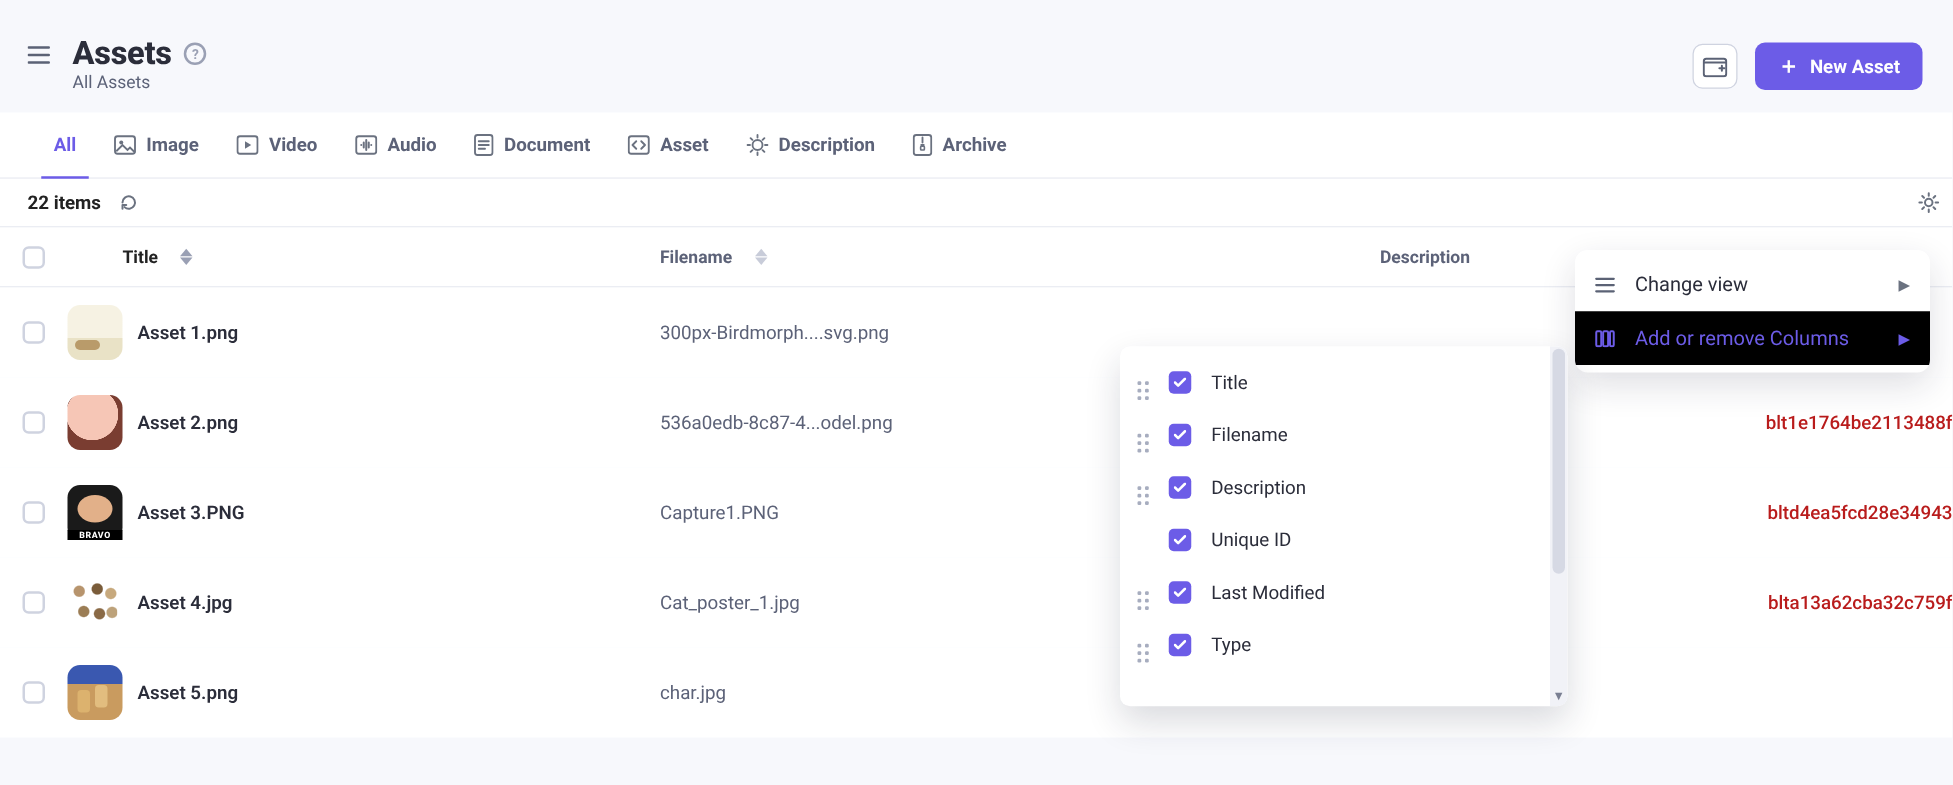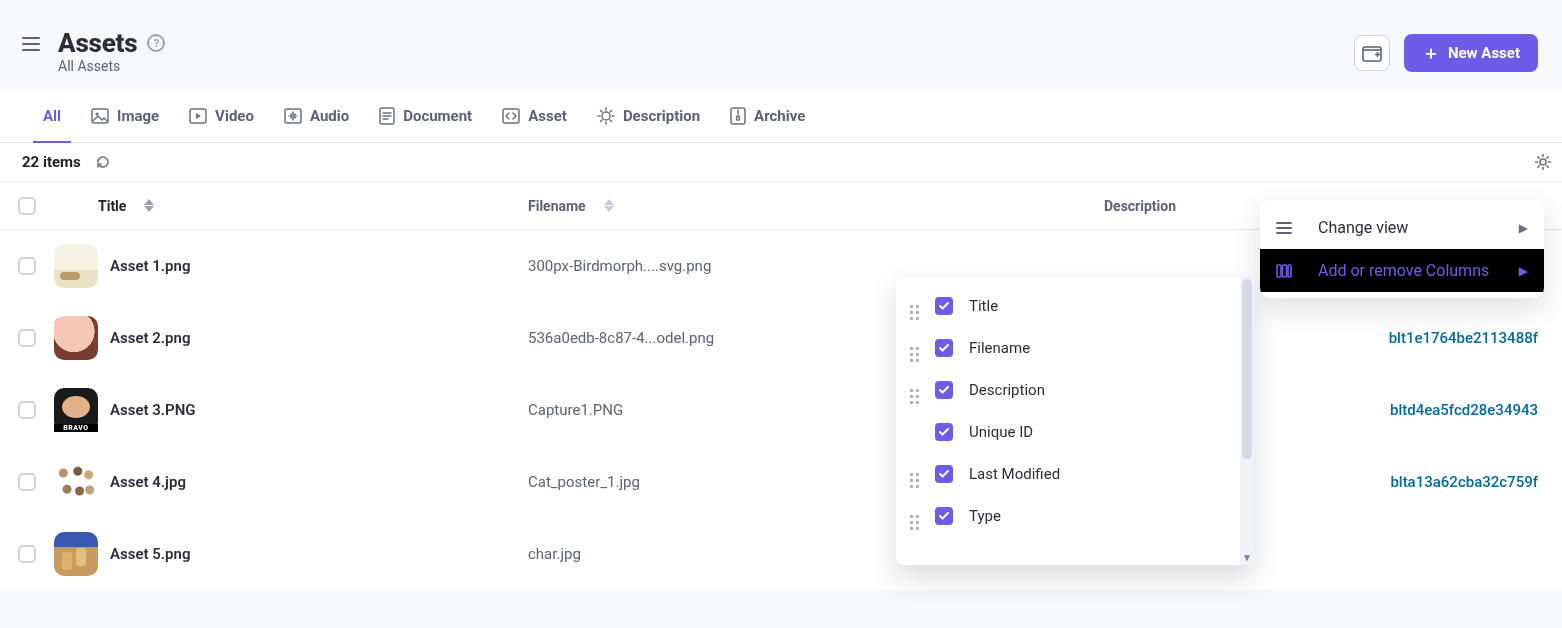--- a/index.html
+++ b/index.html
@@ -56,21 +56,21 @@
   .sort-col.muted .up{border-bottom-color:#c8ccd9;}
   .sort-col.muted .dn{border-top-color:#c8ccd9;}
 
   .rows{}
   .row{display:grid;grid-template-columns:54px 44px 430px 470px 1fr 280px;align-items:center;height:72px;border-bottom:1px solid transparent;background:var(--white);}
   .ck{display:flex;justify-content:center;}
   .ckbox{width:18px;height:18px;border:2px solid #cfd3e0;border-radius:5px;background:#fff;}
   .thumb{width:44px;height:44px;border-radius:10px;background:#ddd;background-size:cover;background-position:center;}
   .cell{color:var(--muted);font-size:15px;}
   .cell.name{color:#2b2d3a;font-weight:600;padding-left:12px;}
-  .cell.right{color:#0369a1;text-align:right;padding-right:24px;font-weight:500;}
+  .cell.right{color:#b91c1c;text-align:right;font-weight:500;}
   .cell.center{color:var(--muted);text-align:center;}
 
   
   .t1{background:linear-gradient(180deg,#f6f2e3 0%, #f6f2e3 60%, #e9e2c6 60%);position:relative;}
   .t1::after{content:"";position:absolute;left:6px;bottom:8px;width:20px;height:8px;border-radius:6px;background:#b99b6a;}
   .t2{background:radial-gradient(circle at 45% 35%,#f6c6b6 0 55%,#7a3d31 56% 100%);} 
   .t3{background:linear-gradient(#1a1a1a,#1a1a1a);position:relative;}
   .t3::before{content:"BRAVO";position:absolute;left:0;bottom:0;right:0;font-size:7px;font-weight:800;color:#fff;background:#000;text-align:center;letter-spacing:0.5px;}
   .t3::after{content:"";position:absolute;left:8px;top:8px;width:28px;height:22px;border-radius:50%;background:#e2b089;}
   .t4{background:linear-gradient(#fff,#fff);position:relative;}
@@ -80,21 +80,21 @@
     radial-gradient(circle at 85% 30%,#c7a97d 0 4px,transparent 5px),
     radial-gradient(circle at 25% 70%,#9b7d55 0 4px,transparent 5px),
     radial-gradient(circle at 60% 75%,#8a6a46 0 4px,transparent 5px),
     radial-gradient(circle at 88% 72%,#bda27a 0 4px,transparent 5px);}
   .t5{background:linear-gradient(180deg,#3a58b0 0 35%,#c99b5f 35% 100%);position:relative;}
   .t5::after{content:"";position:absolute;left:8px;bottom:6px;width:10px;height:18px;border-radius:3px;background:#dcb26e;box-shadow:14px -4px 0 0 #e2bd7f;}
 
   
   .gear-menu{position:absolute;top:200px;right:18px;width:284px;background:#fff;border-radius:10px;box-shadow:0 10px 28px rgba(25,30,55,.14);padding:6px 0;overflow:hidden;}
   .gm-row{display:flex;align-items:center;justify-content:space-between;padding:12px 16px;font-size:16px;color:#2b2d3a;cursor:pointer;}
-  .gm-row .l{display:flex;align-items:center;gap:26px;}
+  .gm-row .l{display:flex;align-items:center;gap:16px;}
   .gm-row .caret{font-size:12px;color:#6b7280;}
   .gm-row.active{background:#000000;color:var(--primary);}
   .gm-row.active .caret{color:var(--primary);}
 
   
   .cols-pop{position:absolute;top:277px;left:896px;width:358px;height:288px;background:#fff;border-radius:8px;box-shadow:0 12px 28px rgba(25,30,55,.16);overflow:hidden;}
   .cols-scroll{position:absolute;inset:0;right:14px;padding:20px 14px 6px 14px;display:flex;flex-direction:column;gap:24px;}
   .sbar{position:absolute;right:0;top:0;bottom:0;width:14px;background:#f1f2f7;}
   .sbar-thumb{position:absolute;top:2px;left:2px;right:2px;height:180px;background:#d6d9e4;border-radius:5px;}
   .sbar-down{position:absolute;bottom:2px;left:0;right:0;height:12px;display:flex;align-items:center;justify-content:center;color:#7a7f92;font-size:10px;}

